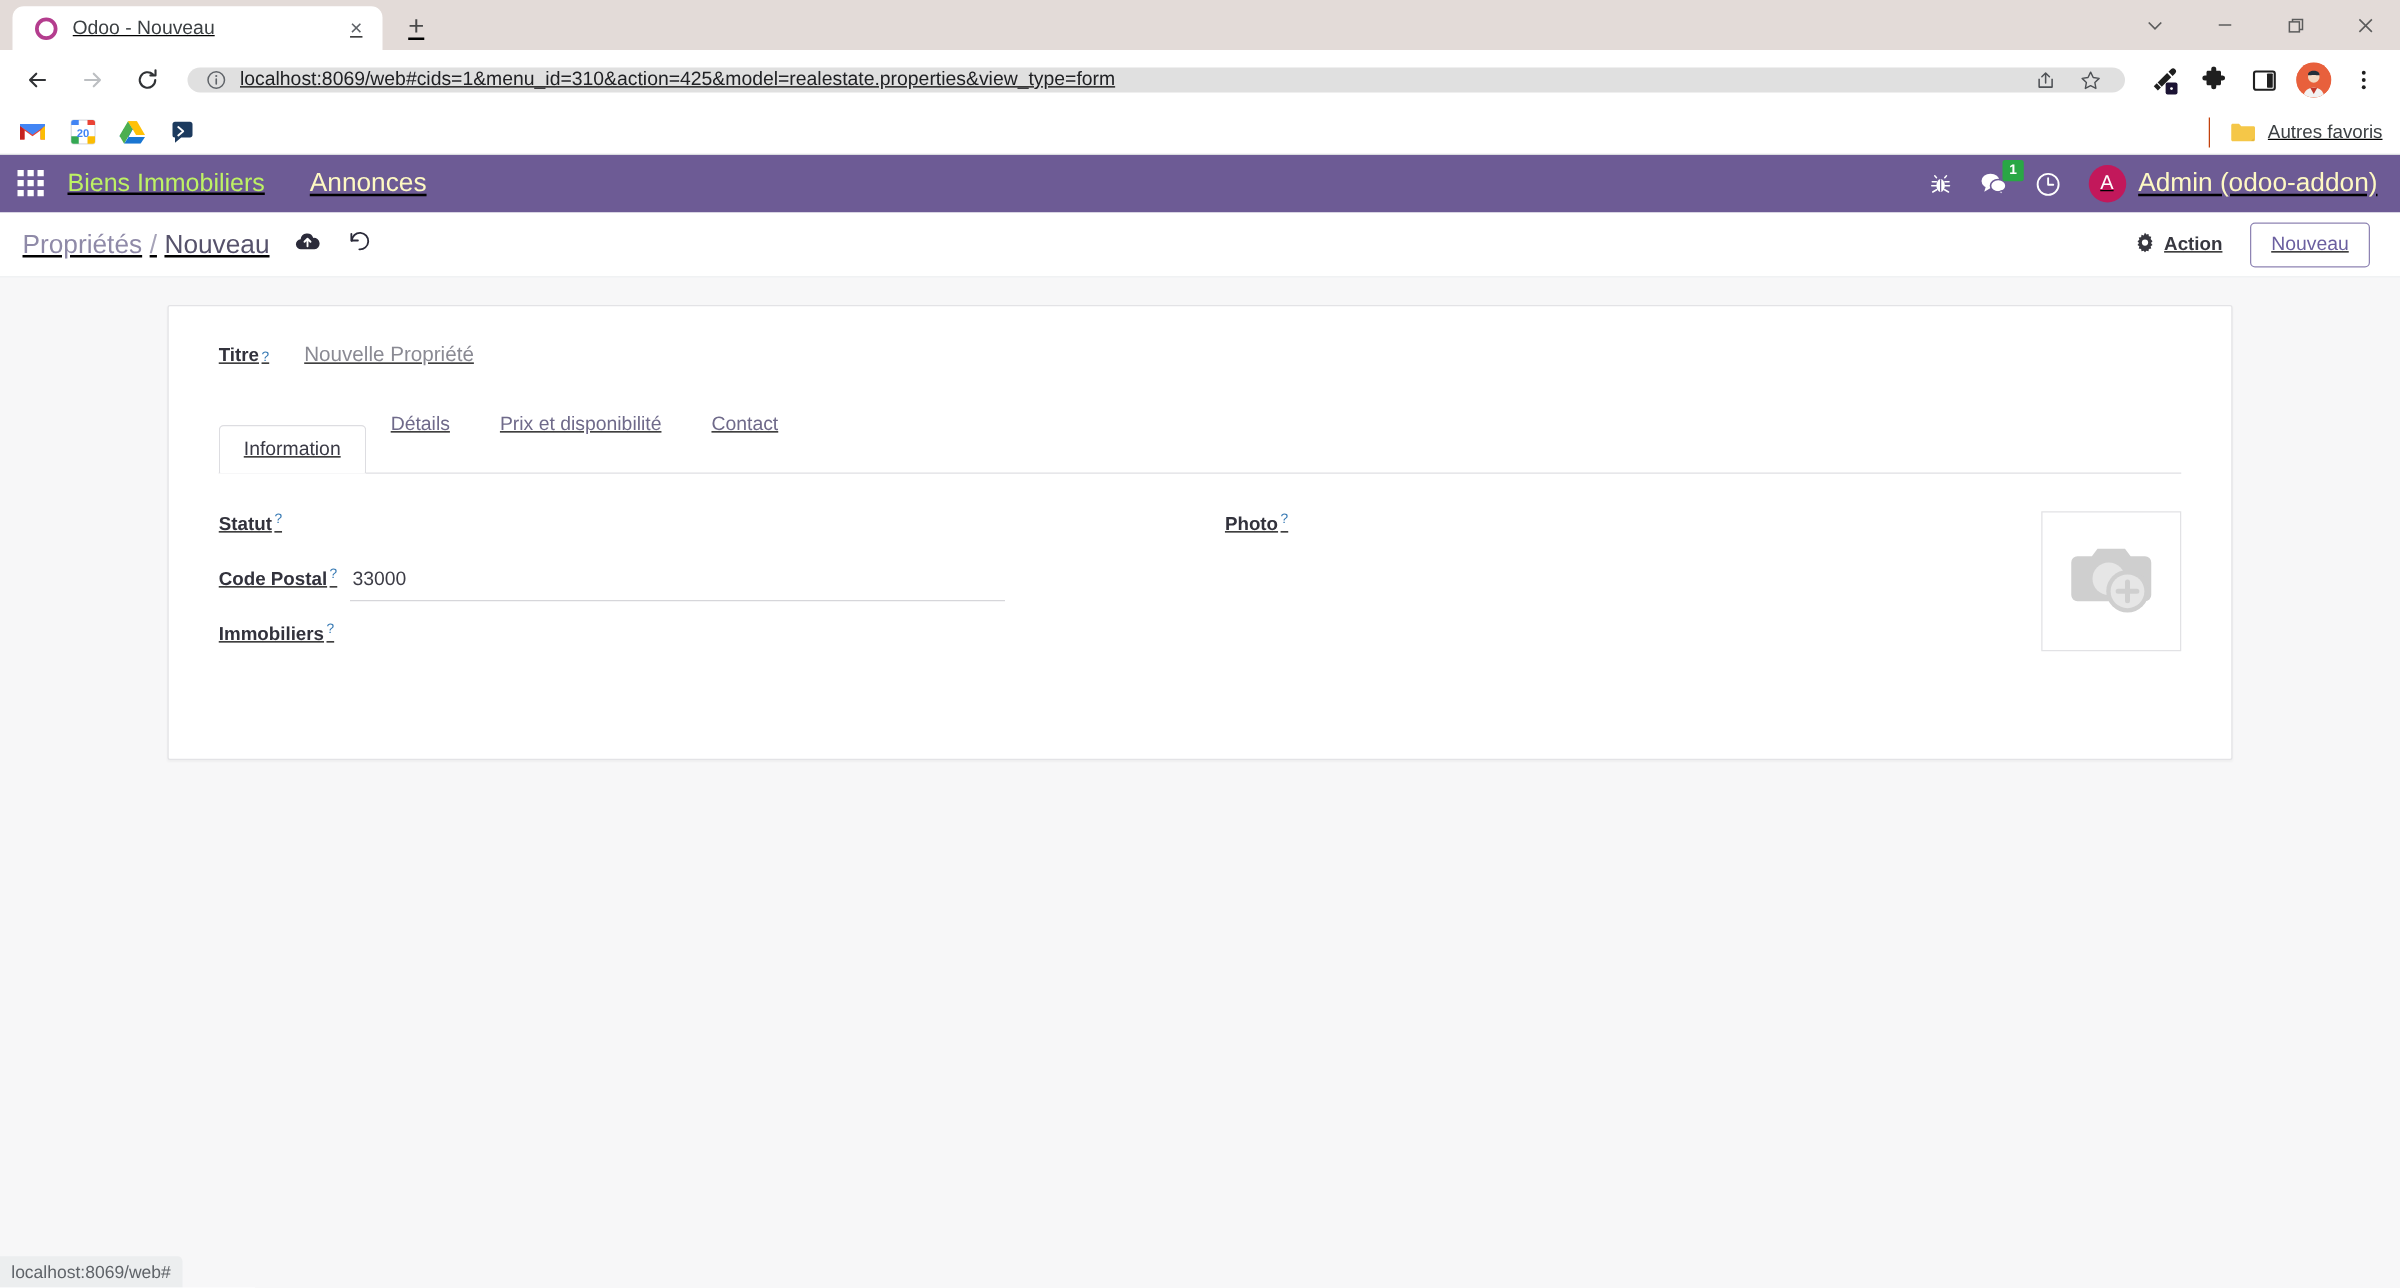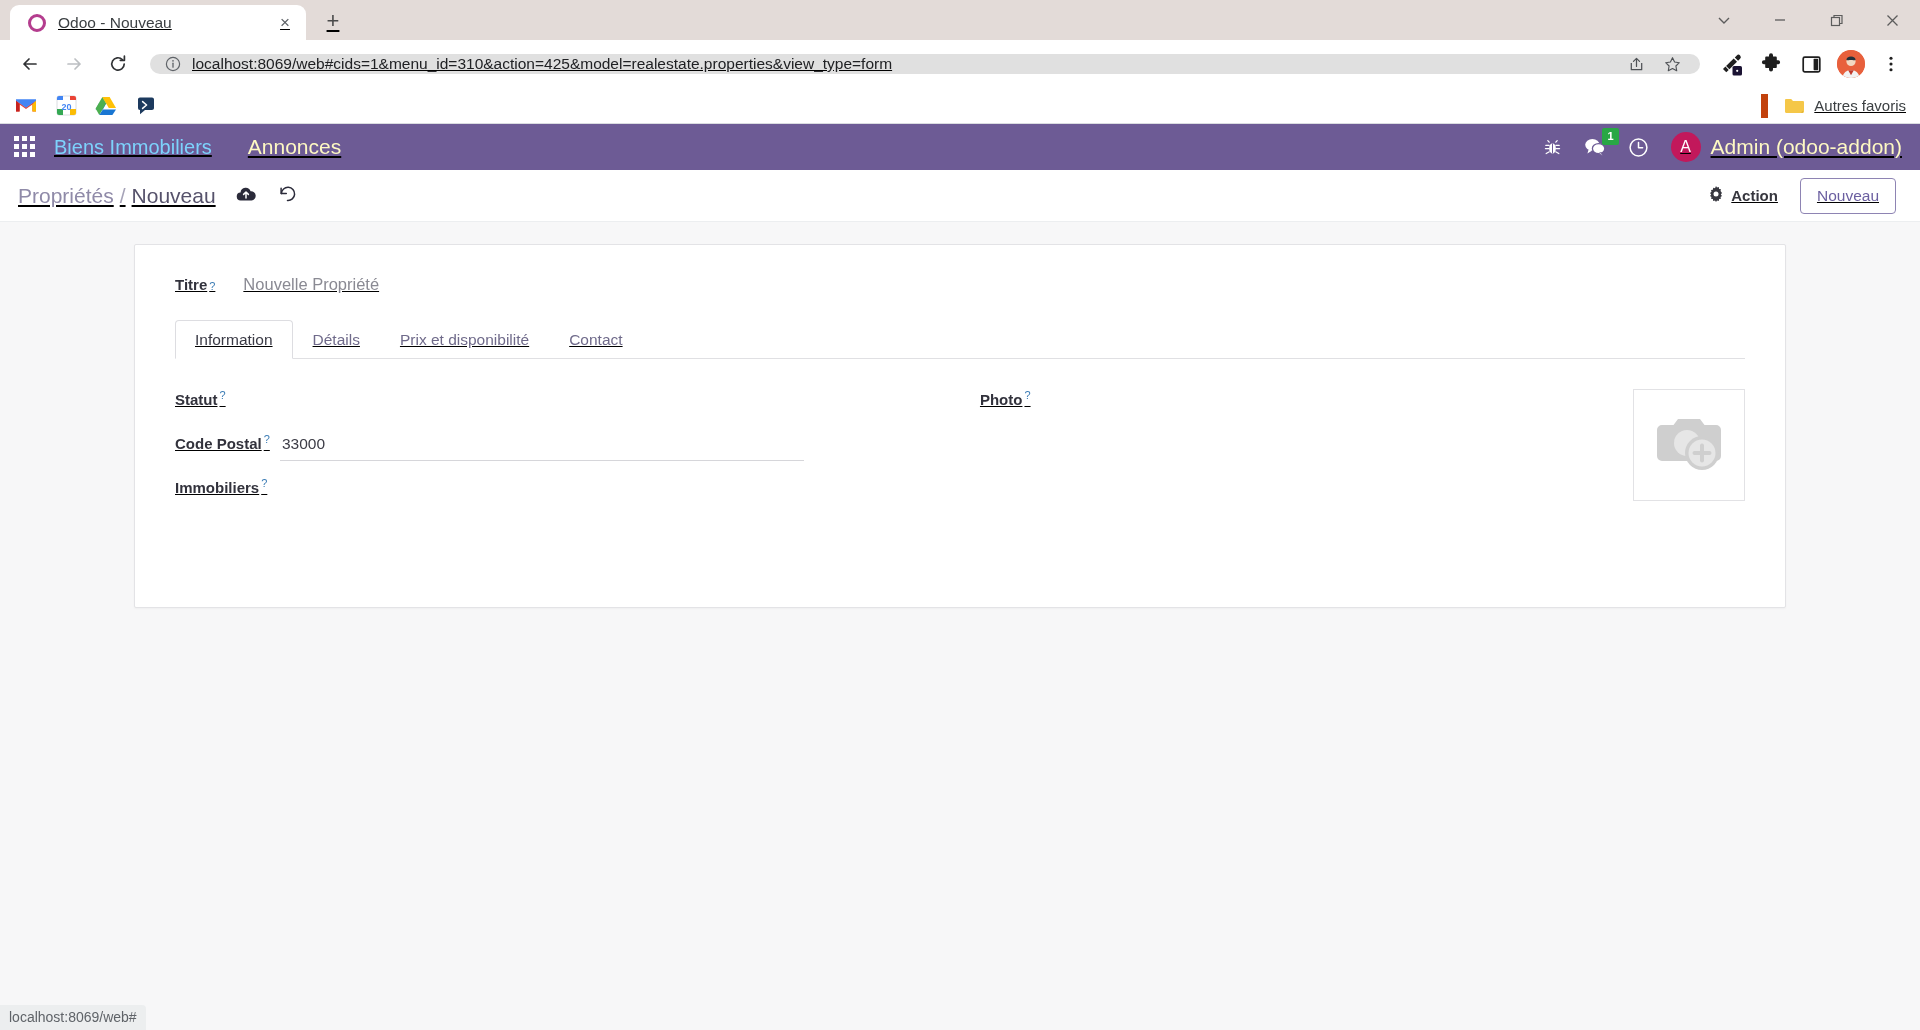--- a/index.html
+++ b/index.html
@@ -153,21 +153,21 @@
     flex: 0 0 36px;
     position: relative;
   }
   .bm { width: 24px; height: 24px; margin-right: 16px; display: flex; align-items: center; justify-content: center; flex: 0 0 24px;}
   .bm-right {
     margin-left: auto;
     display: flex;
     align-items: center;
     gap: 8px;
     padding-left: 14px;
-    border-left: 7px solid #c2410c;
+    border-left: 1px solid #c2410c;
   }
   .bm-right-label { font-size: 15px; color: #3c4043; }
 
   
   .odoo { flex: 1; display: flex; flex-direction: column; background: #f7f7f8; min-height: 0; }
 
   .o-navbar {
     height: 46px;
     background: #6d5b95;
     display: flex;
@@ -178,21 +178,21 @@
   }
   .apps-grid {
     width: 22px; height: 22px;
     display: grid;
     grid-template-columns: repeat(3, 5px);
     grid-template-rows: repeat(3, 5px);
     gap: 3px;
     margin-right: 18px;
   }
   .apps-grid i { background: #ffffff; display: block; width: 5px; height: 5px; }
-  .o-brand { font-size: 20px; color: #7dd3fc; font-weight: 400; }
+  .o-brand { font-size: 20px; color: #bef264; font-weight: 400; }
   .o-menu { font-size: 21px; color: #fef9c3; margin-left: 36px; }
   .o-nav-right { margin-left: auto; display: flex; align-items: center; gap: 22px; }
   .o-nav-ic { color: #ffffff; display: flex; align-items: center; position: relative; }
   .o-badge {
     position: absolute;
     top: -9px; right: -13px;
     background: #29a745;
     color: #fff;
     font-size: 11px;
     line-height: 1;
@@ -260,20 +260,21 @@
     color: #6f6a8a;
     border: 1px solid transparent;
     border-radius: 4px 4px 0 0;
     margin-bottom: -1px;
     white-space: nowrap;
   }
   .o-tab.active {
     color: #3a3a45;
     background: #ffffff;
     border-color: #dddde1 #dddde1 #ffffff #dddde1;
+    margin-top: 20px;
   }
 
   .o-body { display: flex; padding-top: 30px; gap: 39px; }
   .o-col { width: 50%; }
   .o-col.left { padding-right: 36px; }
   .o-field { display: flex; align-items: baseline; min-height: 36px; margin-bottom: 8px; }
   .o-field-lbl { width: 105px; flex: 0 0 105px; }
   .o-field-ctl { flex: 1; min-width: 0; }
   .o-input {
     width: 524px;

